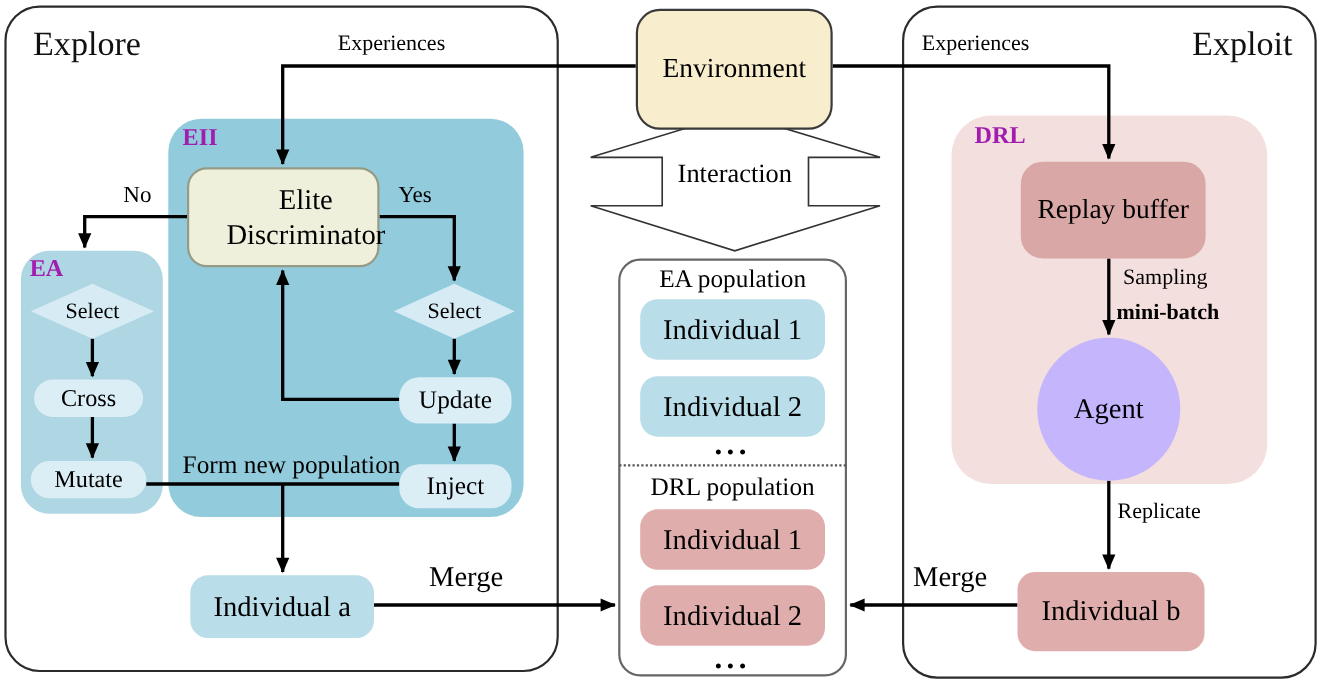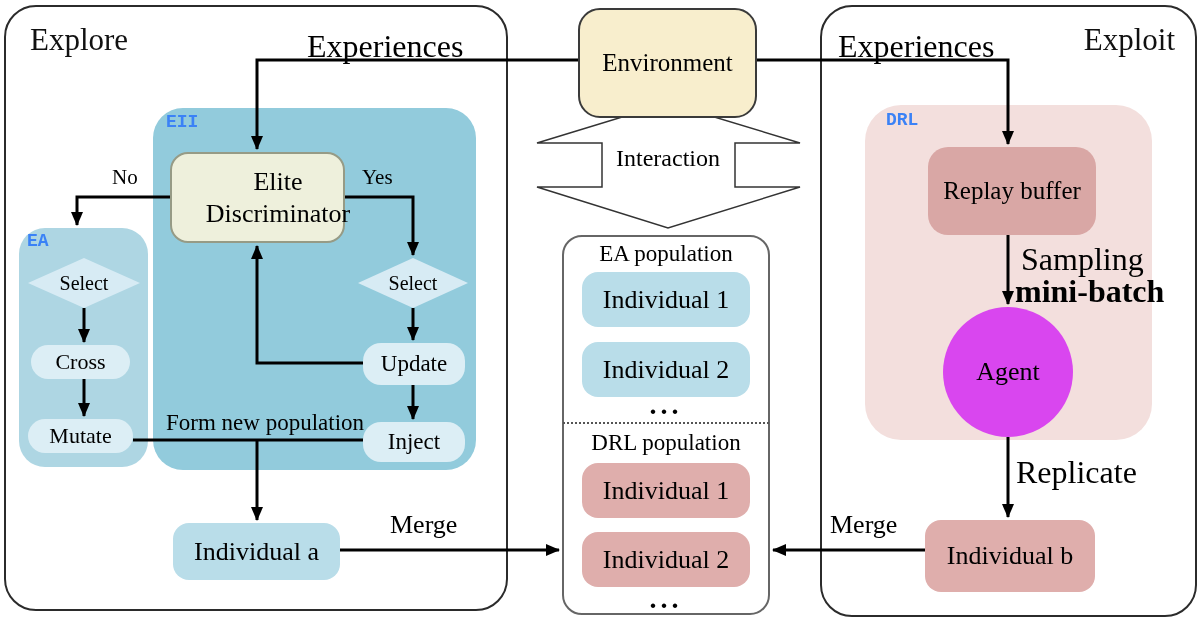--- a/index.html
+++ b/index.html
@@ -7,32 +7,32 @@
     position:relative;width:1200px;height:620px;overflow:hidden;
     font-family:"Liberation Serif","DejaVu Serif",serif;color:#000;background:#fff;
   }
   .abs{position:absolute;box-sizing:border-box;}
   .panel{border:2px solid #2b2b2b;border-radius:32px;background:#fff;}
   .panel-title{font-size:31px;color:#111;}
   .node{display:flex;align-items:center;justify-content:center;text-align:center;}
   .env{background:#f8eecd;border:2px solid #3a3a3a;border-radius:22px;font-size:25px;}
   .eii-box{background:#92cbdc;border-radius:30px;}
   .ea-box{background:#aed6e3;border-radius:26px;}
-  .red-tag{color:#3b82f6;font-weight:bold;font-size:18px;font-family:Liberation Mono, monospace;}
+  .red-tag{color:#a21caf;font-weight:bold;font-size:22px;}
   .ed-box{background:#eef0dc;border:2px solid #969b86;border-radius:18px;font-size:26px;line-height:32px;flex-direction:column;padding-left:41px;}
   .diamond{background:#d7ebf4;clip-path:polygon(50% 0,100% 50%,50% 100%,0 50%);font-size:20px;}
   .pill{background:#dceef5;border-radius:18px;font-size:22px;}
   .blue-ind{background:#b9dde9;border-radius:16px;font-size:26px;}
   .pink-ind{background:#dfaeac;border-radius:16px;font-size:26px;}
   .drl-box{background:#f3dfdd;border-radius:36px;}
   .pinker{background:#d9a7a5;border-radius:20px;font-size:25px;}
-  .agent{background:#d946ef;border-radius:50%;font-size:26px;}
+  .agent{background:#c4b5fd;border-radius:50%;font-size:26px;}
   .pop-box{background:#fff;border:2px solid #666;border-radius:20px;}
   .pop-title{font-size:23px;text-align:center;}
-  .edge-label{font-size:32px;white-space:nowrap;}
+  .edge-label{font-size:20px;white-space:nowrap;}
   .small-label{font-size:21px;}
   .merge-label{font-size:26px;}
   .dots{font-weight:bold;font-size:28px;letter-spacing:4px;line-height:14px;text-align:center;}
   .divider{border-top:2px dotted #555;height:0;}
   svg{display:block;}
 </style>
 </head>
 <body>
 
 <div id="canvas">

